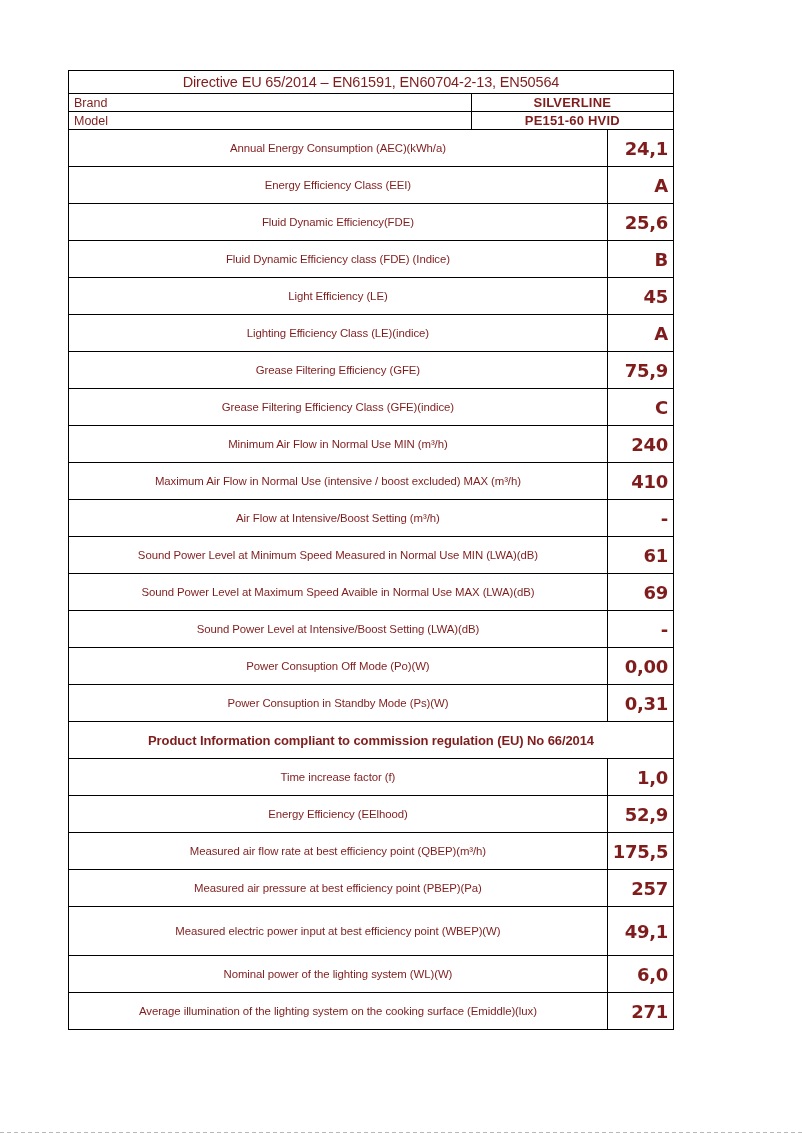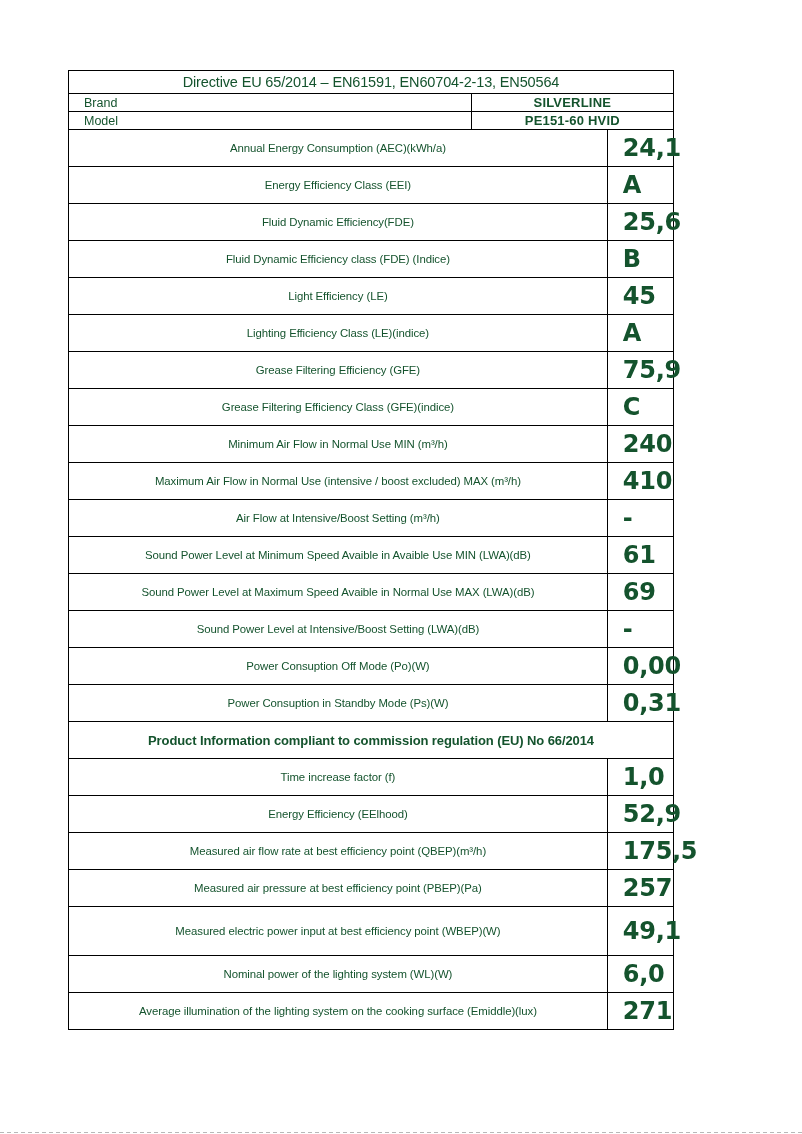--- a/index.html
+++ b/index.html
@@ -42,23 +42,23 @@
     position: absolute;
     left: 68px;
     top: 70px;
     width: 606px;
     border-collapse: collapse;
     table-layout: fixed;
     background: #ffffff;
   }
   #spec-table td {
     border: 1px solid #000000;
-    padding: 0 15px;
+    padding: 0 5px;
     vertical-align: middle;
-    color: #14532d;
+    color: #7f1d1d;
     background: #ffffff;
   }
 
   
   .title-cell {
     height: 22px;
     text-align: center;
     font-family: "Liberation Sans", sans-serif;
     font-size: 14.5px;
     font-weight: 400;
@@ -91,23 +91,23 @@
     font-family: "Liberation Sans", sans-serif;
     font-size: 11.4px;
     font-weight: 400;
     text-align: center;
     padding-left: 4px;
     line-height: 1.25;
     letter-spacing: -0.08px;
   }
   .r-value {
     font-family: "DejaVu Sans", sans-serif;
-    font-size: 24px;
+    font-size: 18px;
     font-weight: 700;
-    text-align: left;
+    text-align: right;
     letter-spacing: -0.3px;
     white-space: nowrap;
   }
   .row-std td { height: 36px; }
   .row-tall td { height: 48px; }
 
   
   .section-cell {
     height: 36px;
     text-align: center;
@@ -182,21 +182,21 @@
         </tr>
         <tr class="row-std">
           <td class="r-label" colspan="2">Maximum Air Flow in Normal Use  (intensive / boost excluded) MAX (m³/h)</td>
           <td class="r-value">410</td>
         </tr>
         <tr class="row-std">
           <td class="r-label" colspan="2">Air Flow at Intensive/Boost Setting (m³/h)</td>
           <td class="r-value">-</td>
         </tr>
         <tr class="row-std">
-          <td class="r-label" colspan="2">Sound Power Level at Minimum Speed Avaible in Avaible Use MIN (LWA)(dB)</td>
+          <td class="r-label" colspan="2">Sound Power Level at Minimum Speed Measured in Normal Use MIN (LWA)(dB)</td>
           <td class="r-value">61</td>
         </tr>
         <tr class="row-std">
           <td class="r-label" colspan="2">Sound Power Level at Maximum Speed Avaible in Normal Use MAX (LWA)(dB)</td>
           <td class="r-value">69</td>
         </tr>
         <tr class="row-std">
           <td class="r-label" colspan="2">Sound Power Level at Intensive/Boost Setting (LWA)(dB)</td>
           <td class="r-value">-</td>
         </tr>

